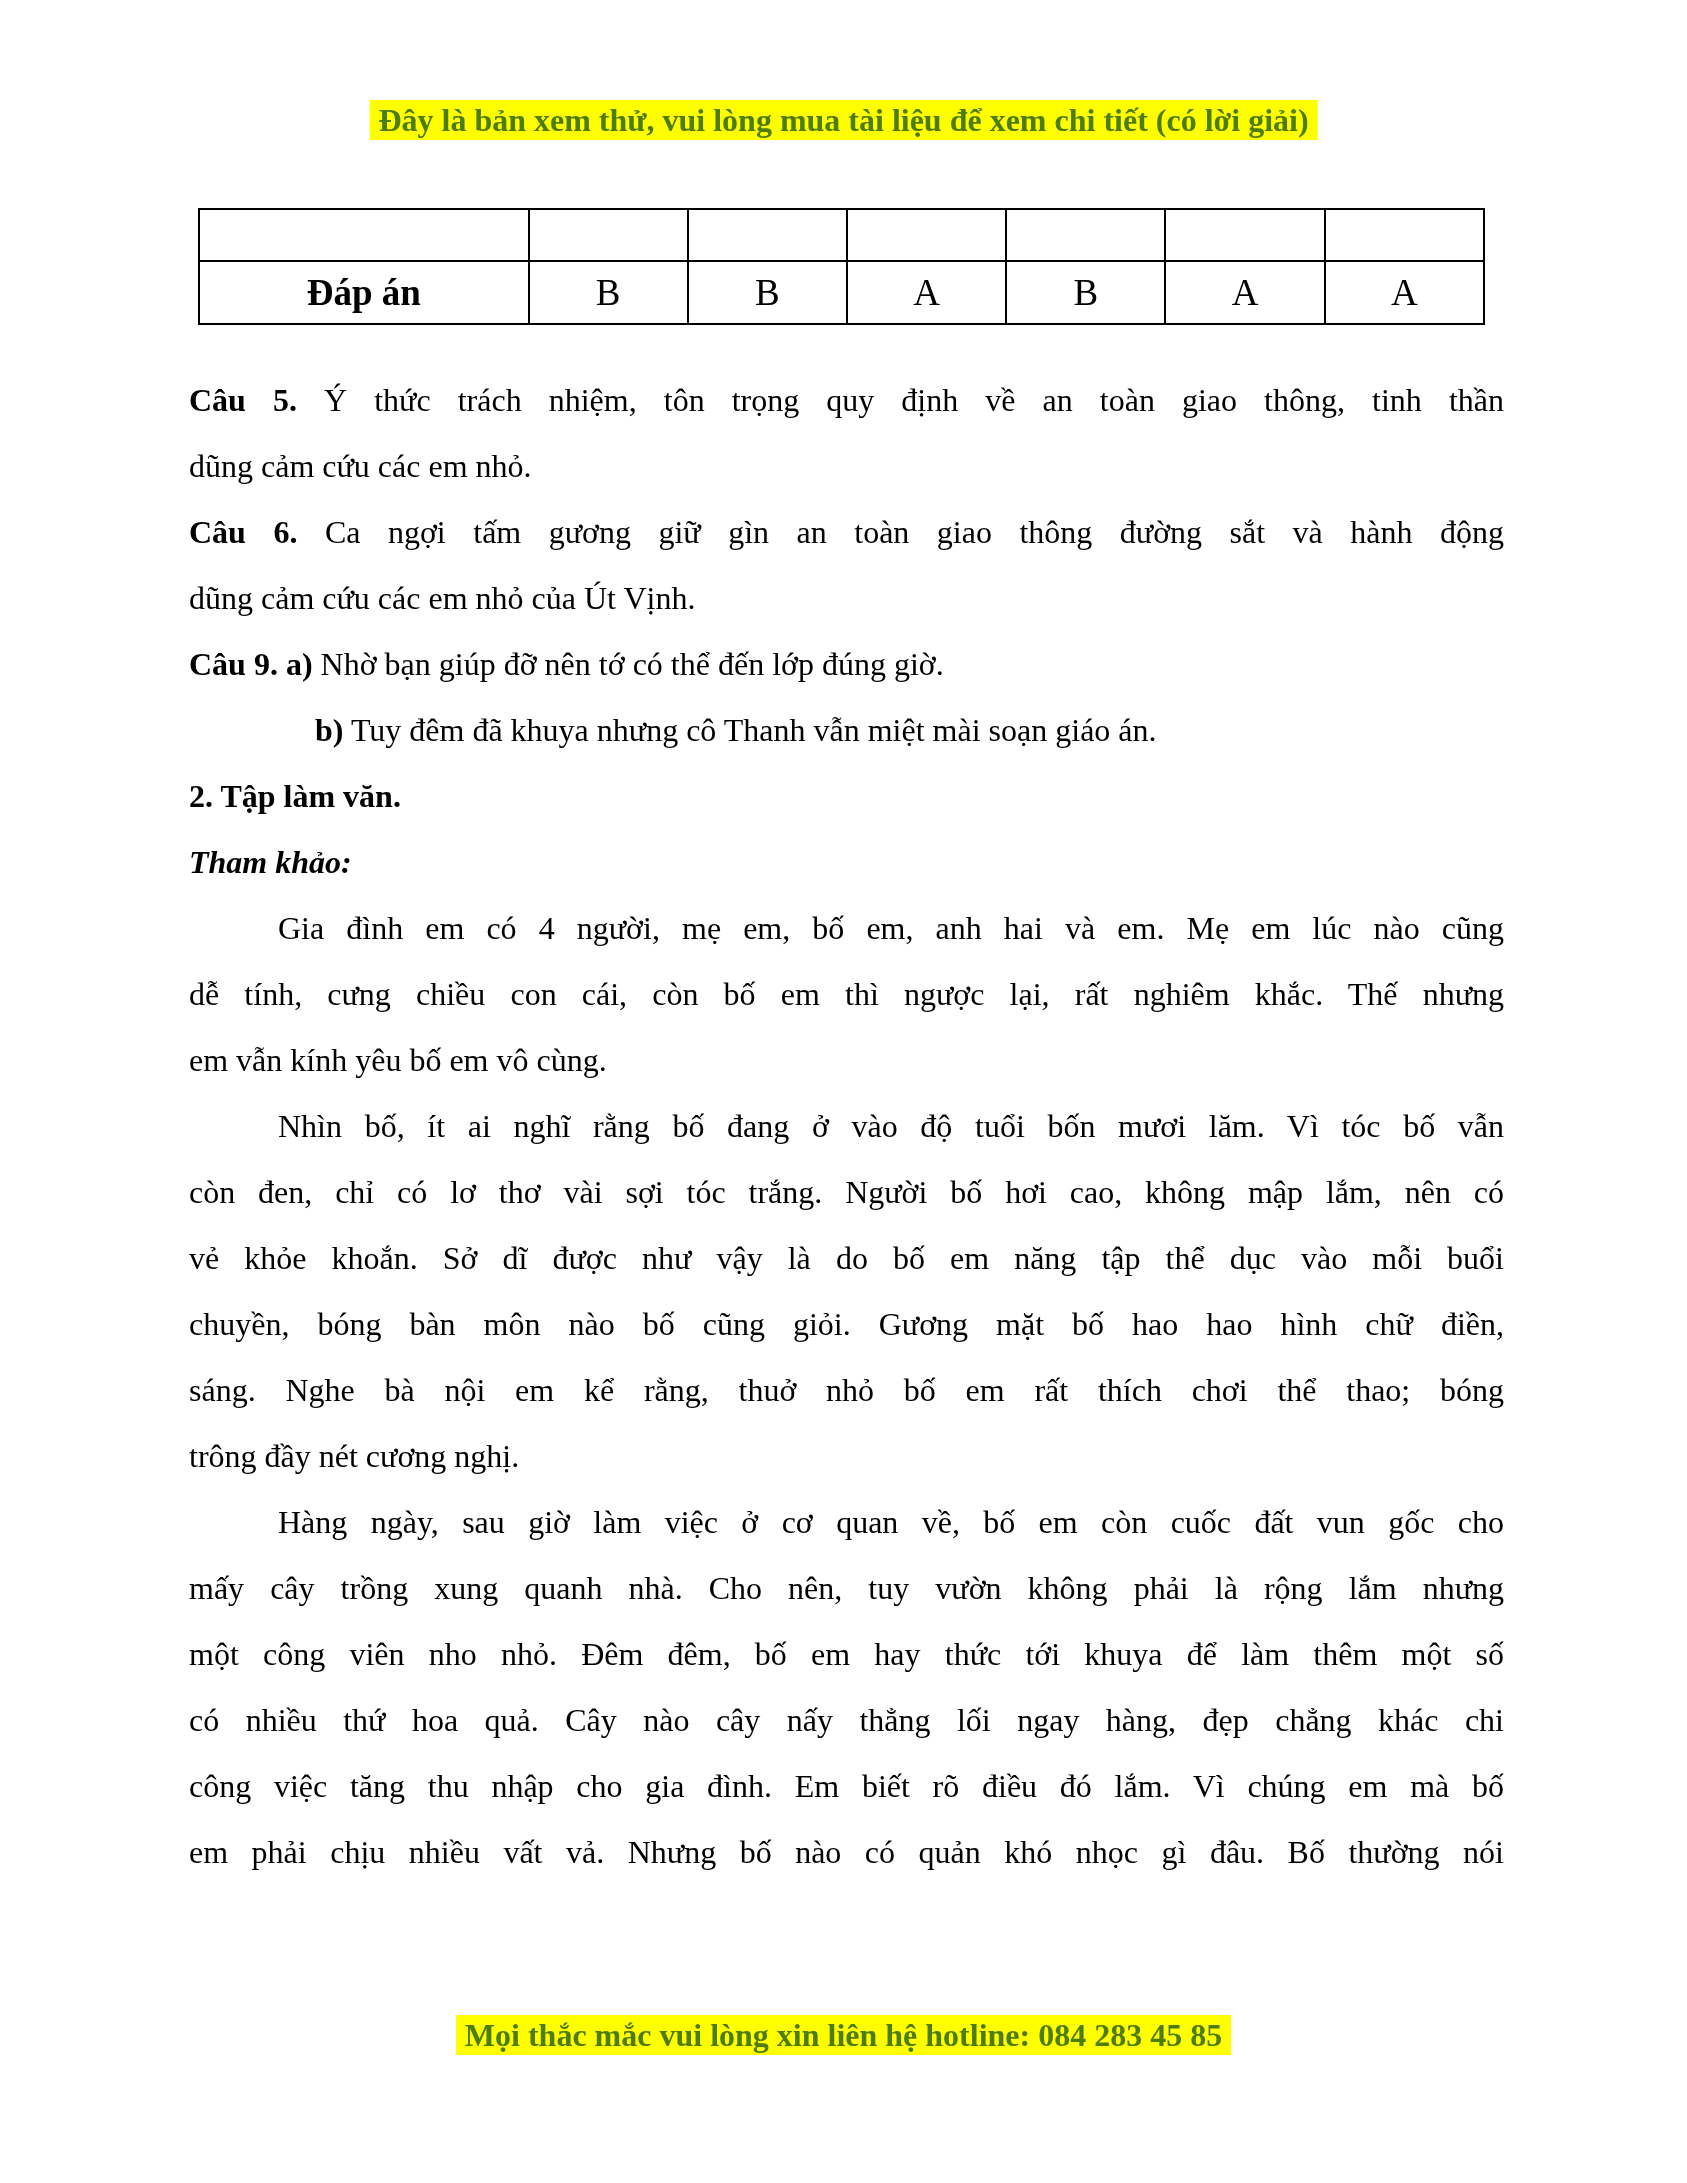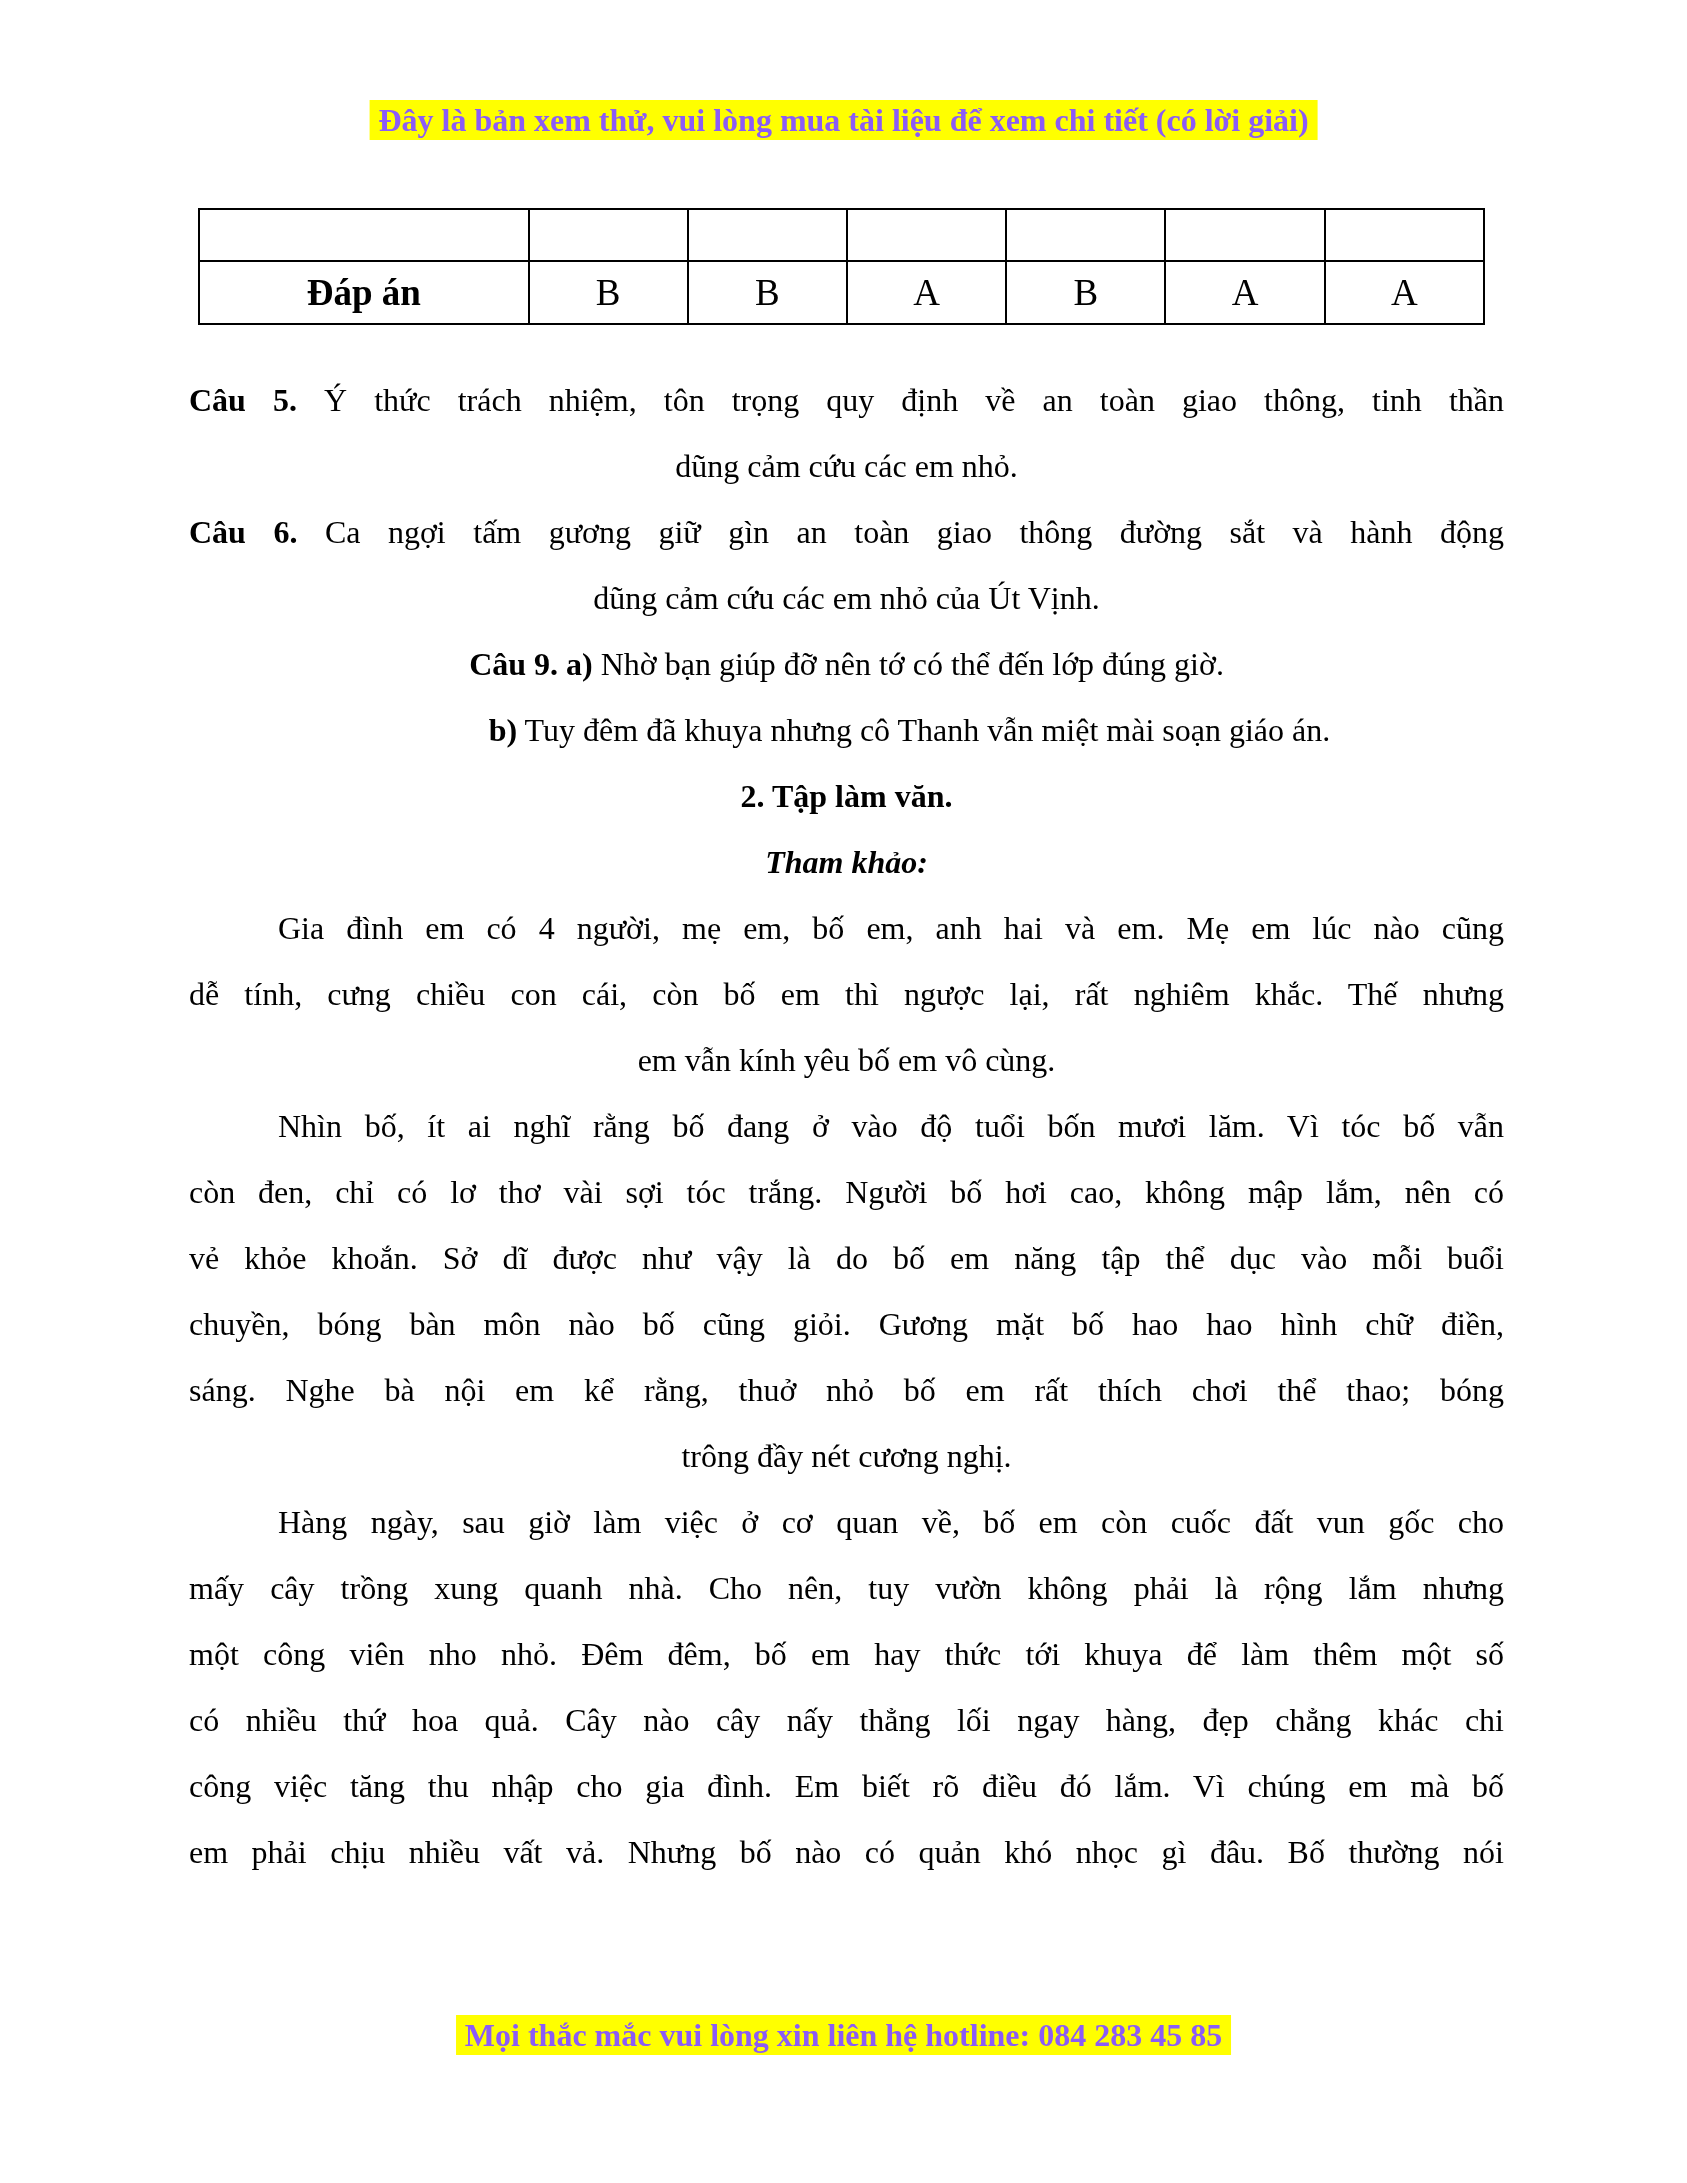--- a/index.html
+++ b/index.html
@@ -8,21 +8,21 @@
     width: 1687px; height: 2183px;
     position: relative;
     font-family: "Liberation Serif", "DejaVu Serif", serif;
     color: #000000;
   }
   .notice {
     position: absolute;
     left: 50%;
     transform: translateX(-50%);
     background: #ffff00;
-    color: #8b5cf6;
+    color: #4d7c0f;
     font-weight: bold;
     font-size: 32px;
     line-height: 40px;
     white-space: nowrap;
     padding: 0 9.3px;
   }
   .notice-top { top: 100px; }
   .notice-bottom { top: 2015px; }
 
   table.answers {
@@ -44,21 +44,21 @@
   table.answers col.c-first { width: 329px; }
   table.answers col.c-ans { width: 159px; }
 
   .content {
     position: absolute;
     left: 189px; top: 367px;
     width: 1315px;
     font-size: 32px;
     line-height: 66px;
   }
-  .ln { text-align: center; }
+  .ln { text-align: left; }
   .jl { text-align: justify; text-align-last: justify; }
   .ind { text-indent: 89px; }
   .ind-b { text-indent: 126px; }
   .b { font-weight: bold; }
   .bi { font-weight: bold; font-style: italic; }
   .hd { font-weight: bold; }
 </style>
 </head>
 <body>
 

